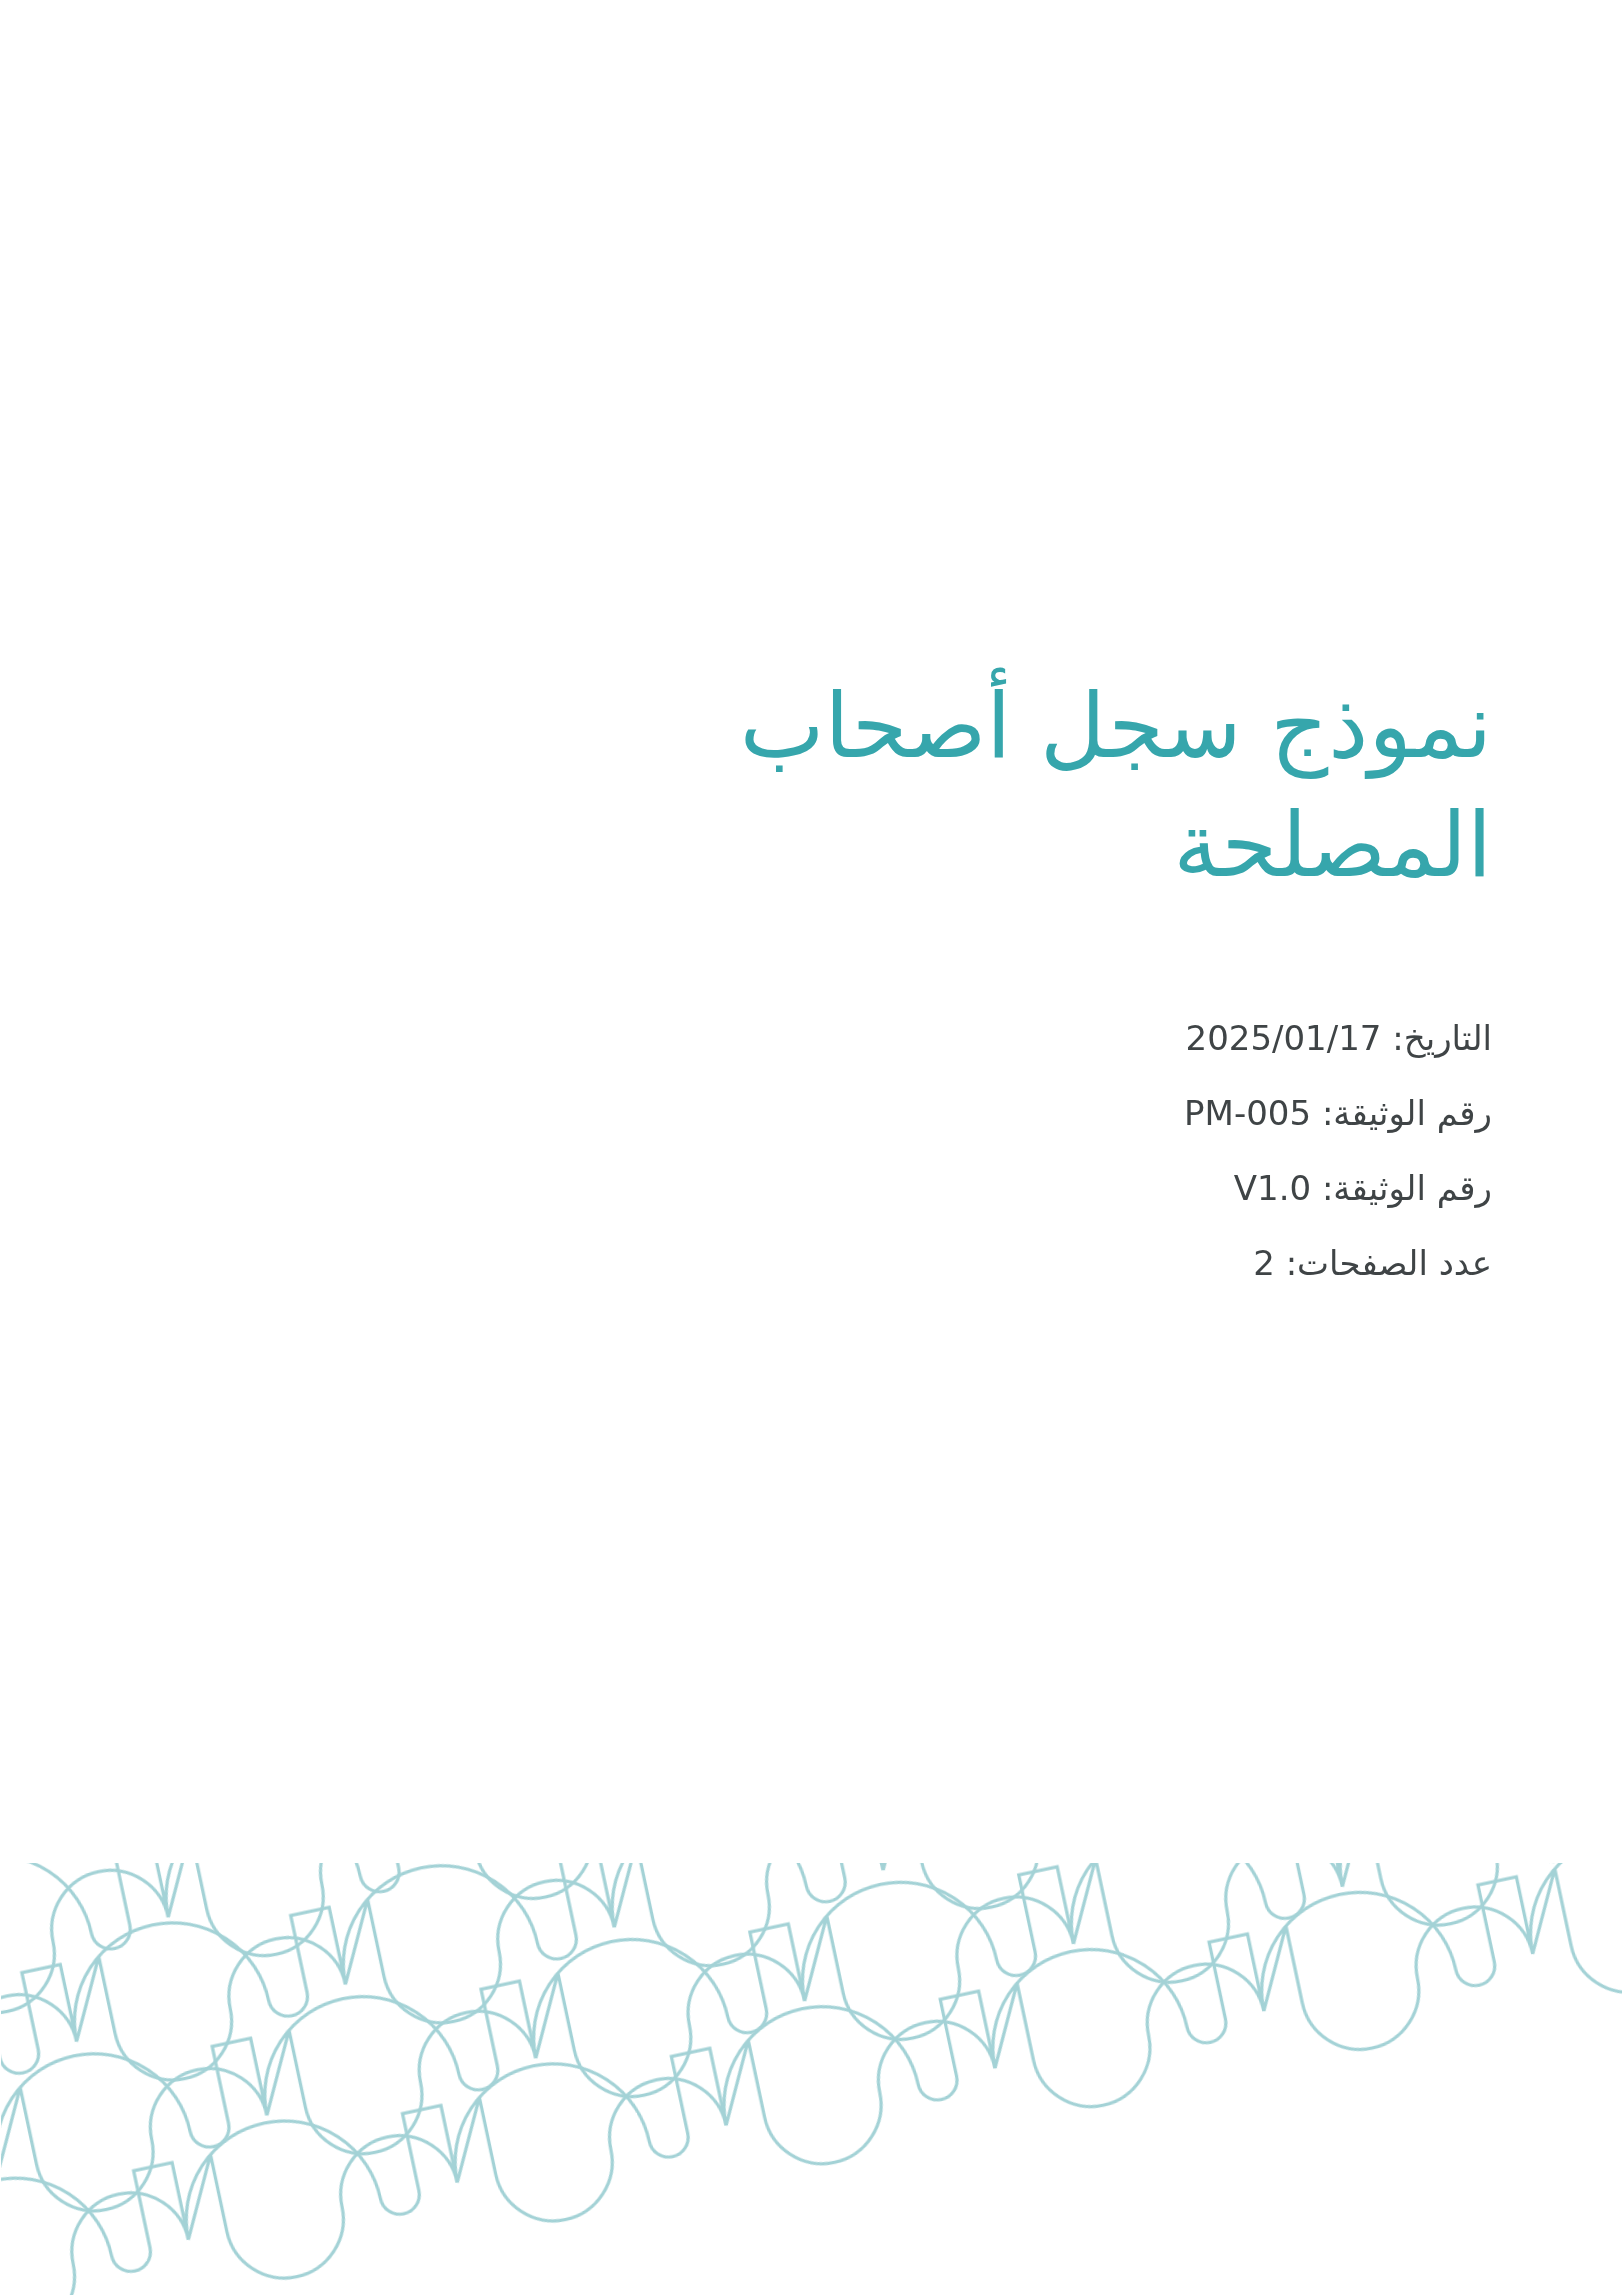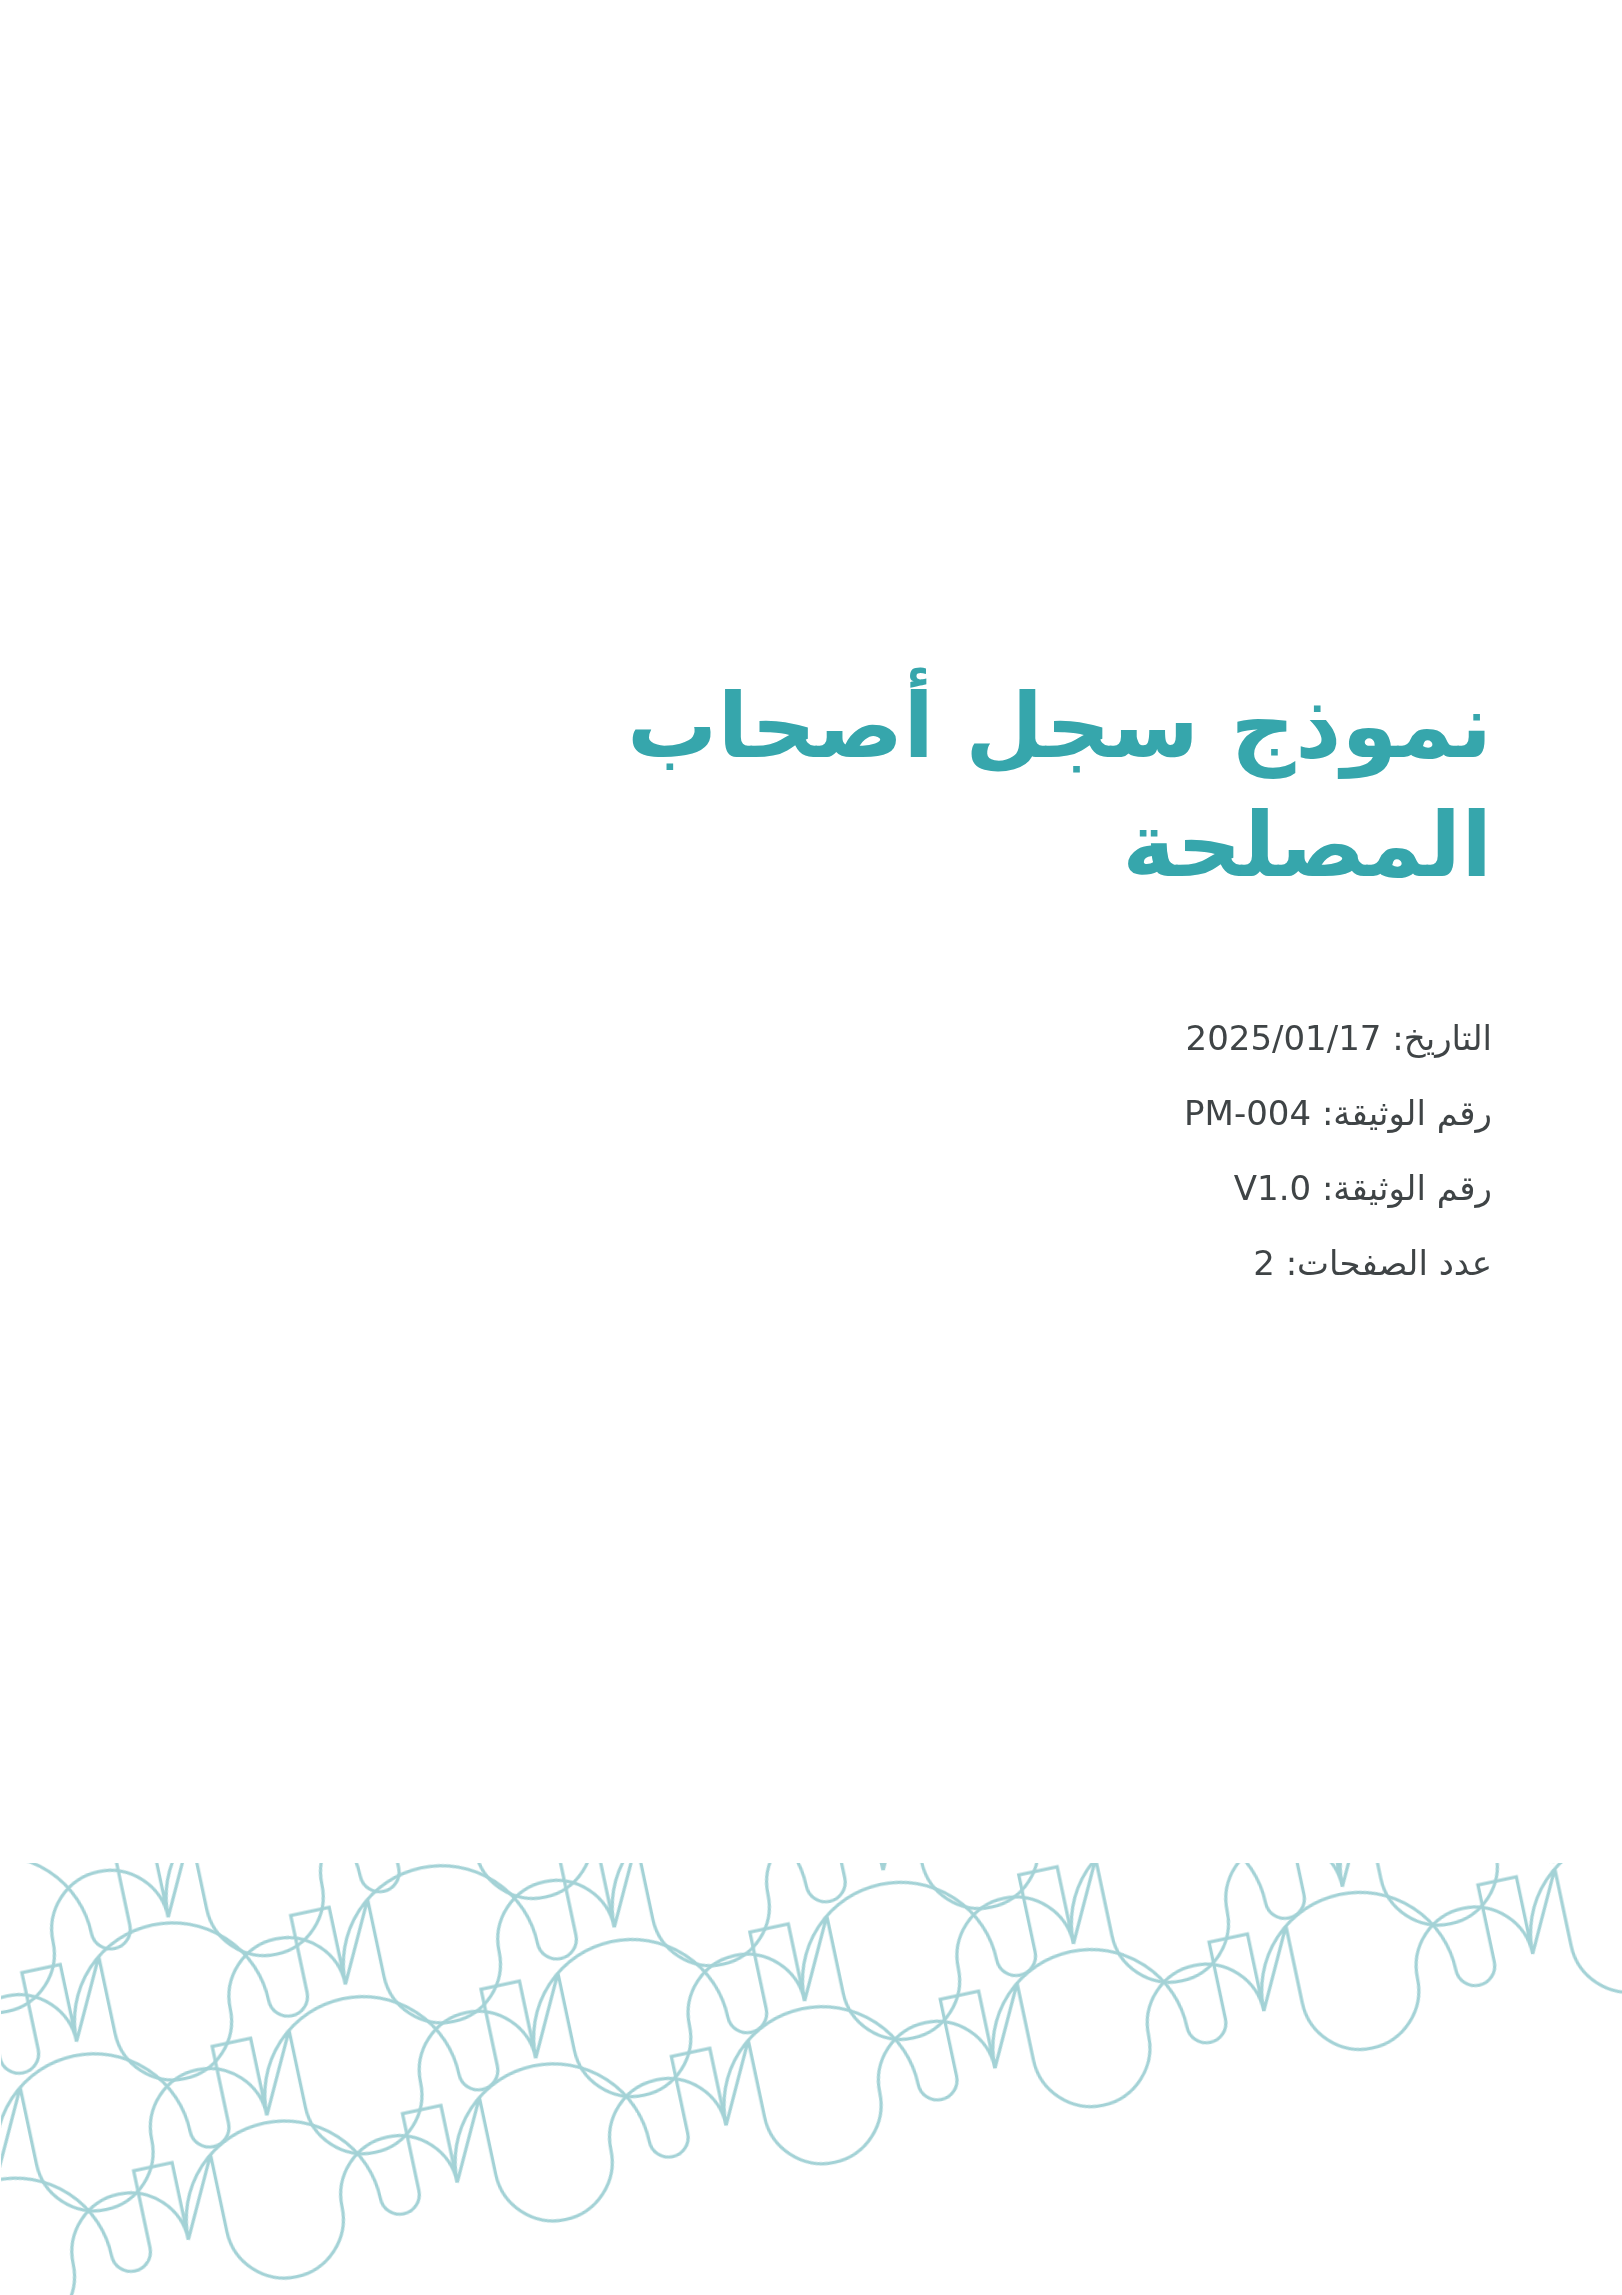--- a/index.html
+++ b/index.html
@@ -28,21 +28,21 @@
     right: 131px;
     width: 1047px;
     text-align: right;
   }
 
   .doc-title {
     margin: 0;
     color: #36a6ac;
     font-size: 90px;
     line-height: 1.32;
-    font-weight: 700;
+    font-weight: 400;
     letter-spacing: -0.7px;
     direction: rtl;
     unicode-bidi: isolate;
   }
 
   
   .meta-block {
     position: absolute;
     top: 1021px;
     right: 131px;
@@ -84,21 +84,21 @@
 <body>
 
 <div class="page">
 
   <div class="title-block">
     <h1 class="doc-title">نموذج سجل أصحاب المصلحة</h1>
   </div>
 
   <div class="meta-block">
     <p class="meta-line">التاريخ: 2025/01/17</p>
-    <p class="meta-line">رقم الوثيقة: PM-004</p>
+    <p class="meta-line">رقم الوثيقة: PM-005</p>
     <p class="meta-line">رقم الوثيقة: V1.0</p>
     <p class="meta-line">عدد الصفحات: 2</p>
   </div>
 
   <div class="wave-band">
     <svg viewBox="0 0 2480 660" preserveAspectRatio="none" xmlns="http://www.w3.org/2000/svg">
       <defs>
         <g id="wavemotif">
           <path d="M0,0 L0,120 A90,90 0 0 0 180,120 A90,90 0 0 1 360,120 L360,0 L300,0 L300,120 A30,30 0 0 1 240,120 A150,150 0 0 0 -60,120 Z" fill="none" stroke="#9fd0d4" stroke-width="5"></path>
         </g>

